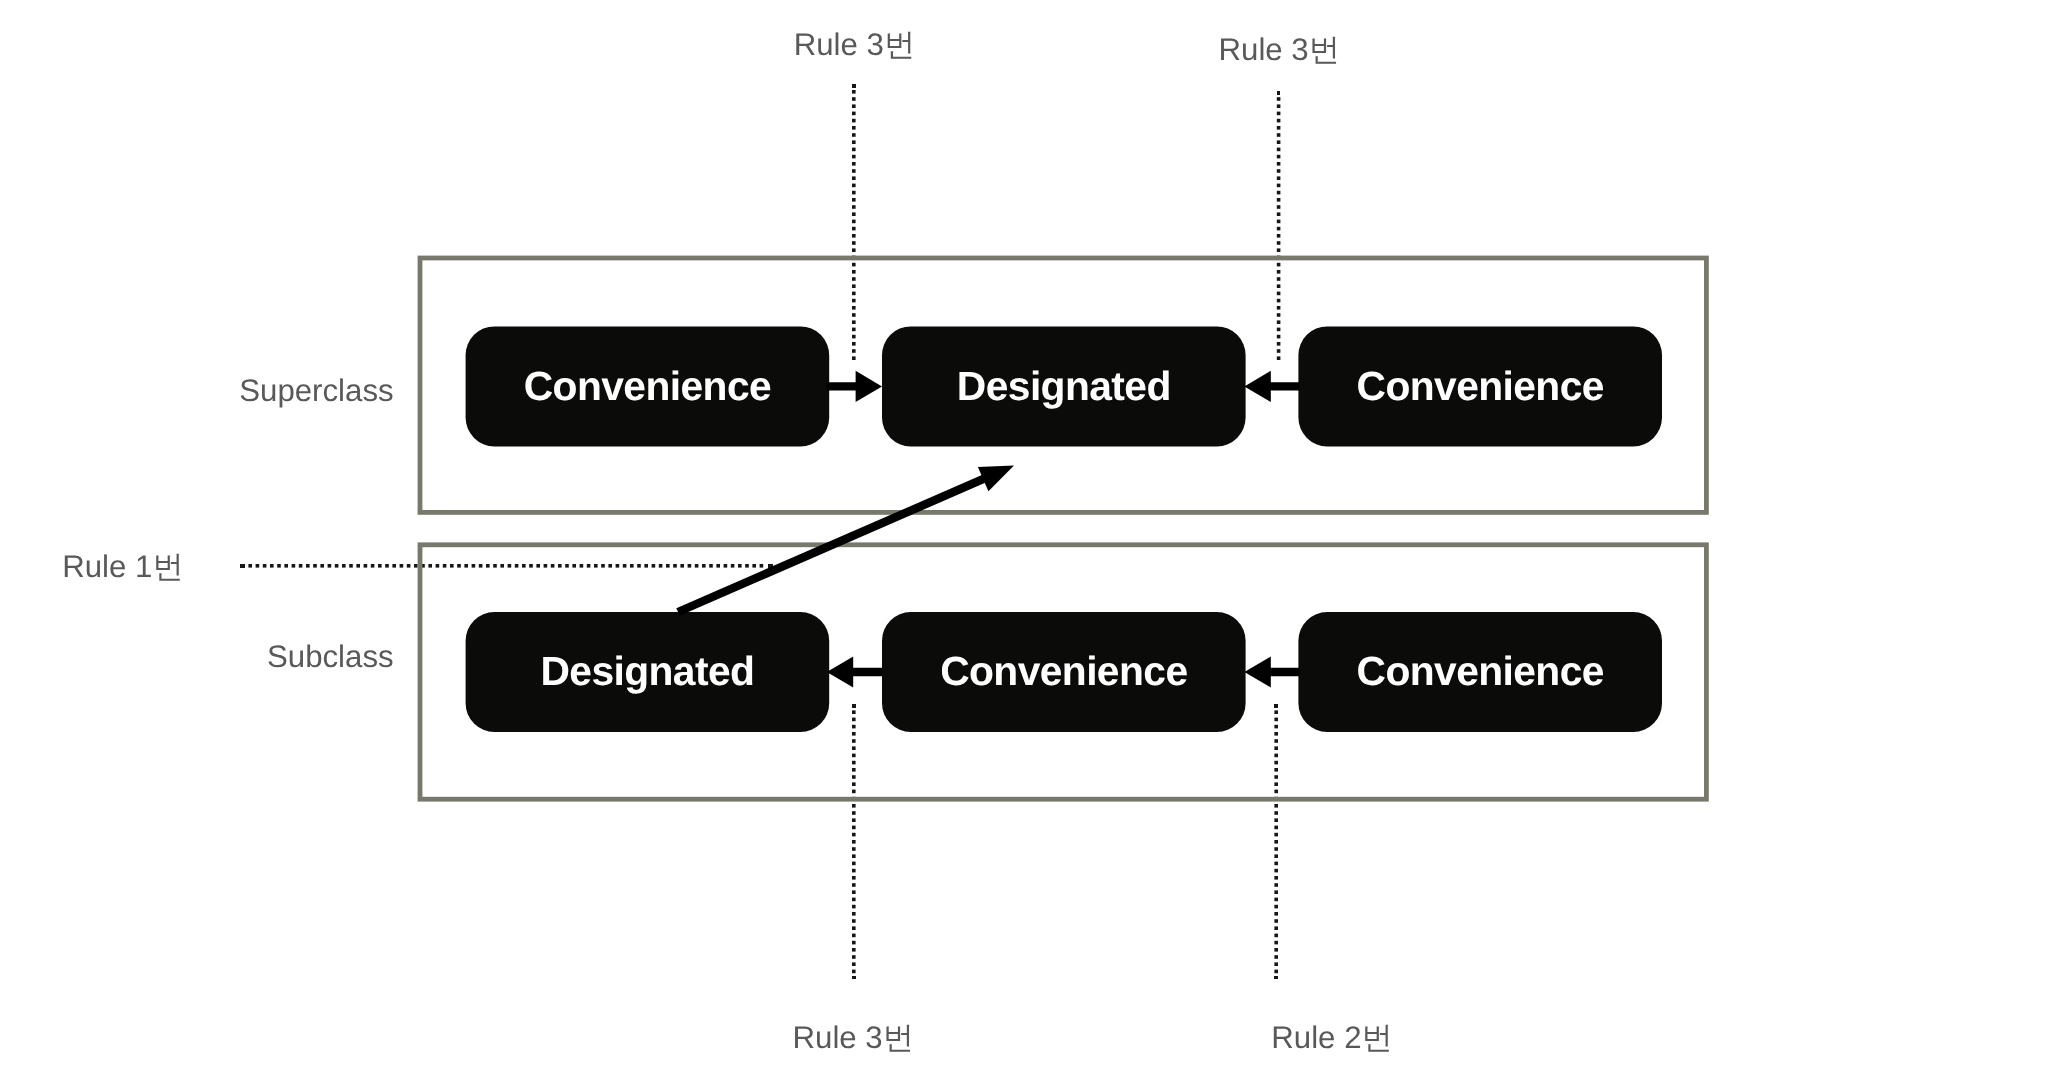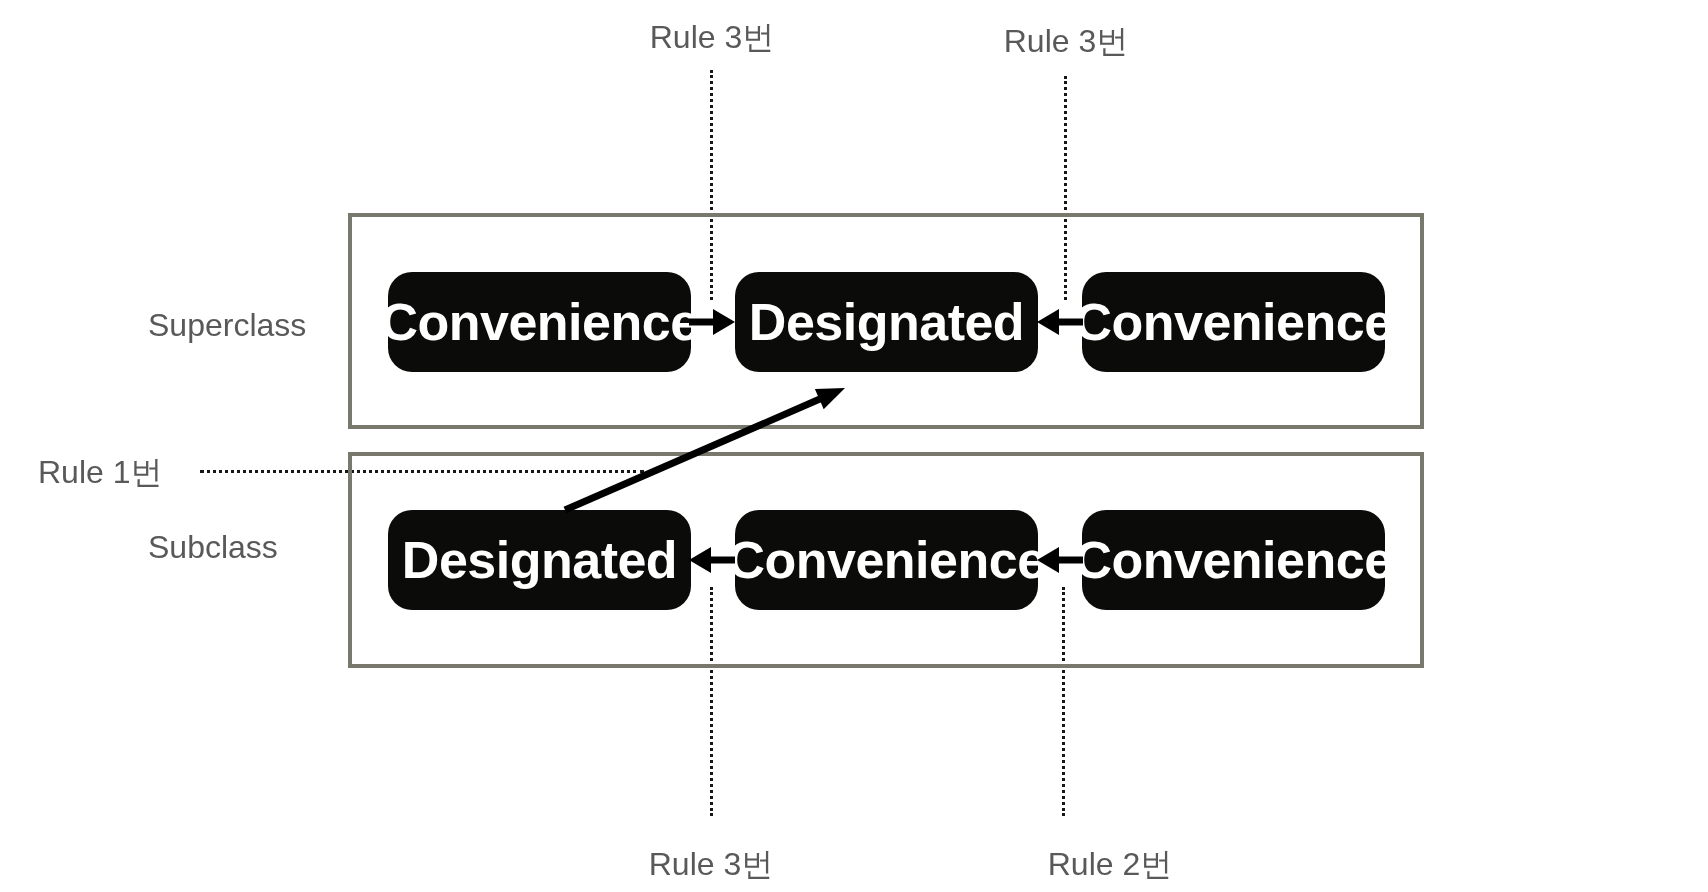--- a/index.html
+++ b/index.html
@@ -24,51 +24,51 @@
   #frame-sub   { left: 348px; top: 452px; width: 1076px; height: 216px; }
 
   
   .node {
     position: absolute;
     width: 303px;
     height: 100px;
     background: #0b0b09;
     border-radius: 24px;
     color: #ffffff;
-    font-size: 52px;
+    font-size: 34px;
     font-weight: bold;
     display: flex;
     align-items: center;
     justify-content: center;
     letter-spacing: -0.5px;
   }
   .col-1 { left: 388px; }
   .col-2 { left: 735px; }
   .col-3 { left: 1082px; }
   .row-super { top: 272px; }
   .row-sub   { top: 510px; }
 
   
   .lbl {
     position: absolute;
     color: #595959;
-    font-size: 32px;
+    font-size: 26px;
     line-height: 30px;
     white-space: nowrap;
   }
   .lbl-center { width: 160px; text-align: center; }
-  .lbl-right  { text-align: left; }
+  .lbl-right  { text-align: right; }
 
   #label-rule3-top-left  { left: 632px; top: 22px; }
   #label-rule3-top-right { left: 986px; top: 26px; }
   #label-rule3-bottom    { left: 631px; top: 849px; }
   #label-rule2-bottom    { left: 1030px; top: 849px; }
   #label-superclass { left: 148px; top: 310px; width: 180px; }
   #label-subclass   { left: 148px; top: 532px; width: 180px; }
-  #label-rule1      { left: 38px;  top: 457px; width: 125px; }
+  #label-rule1      { left: 28px;  top: 457px; width: 125px; }
 
   
   .vguide {
     position: absolute;
     width: 0;
     border-left: 3px dotted #161616;
   }
   #guide-top-left     { left: 710px;  top: 70px;  height: 230px; }
   #guide-top-right    { left: 1064px; top: 76px;  height: 224px; }
   #guide-bottom-left  { left: 710px;  top: 587px; height: 229px; }

